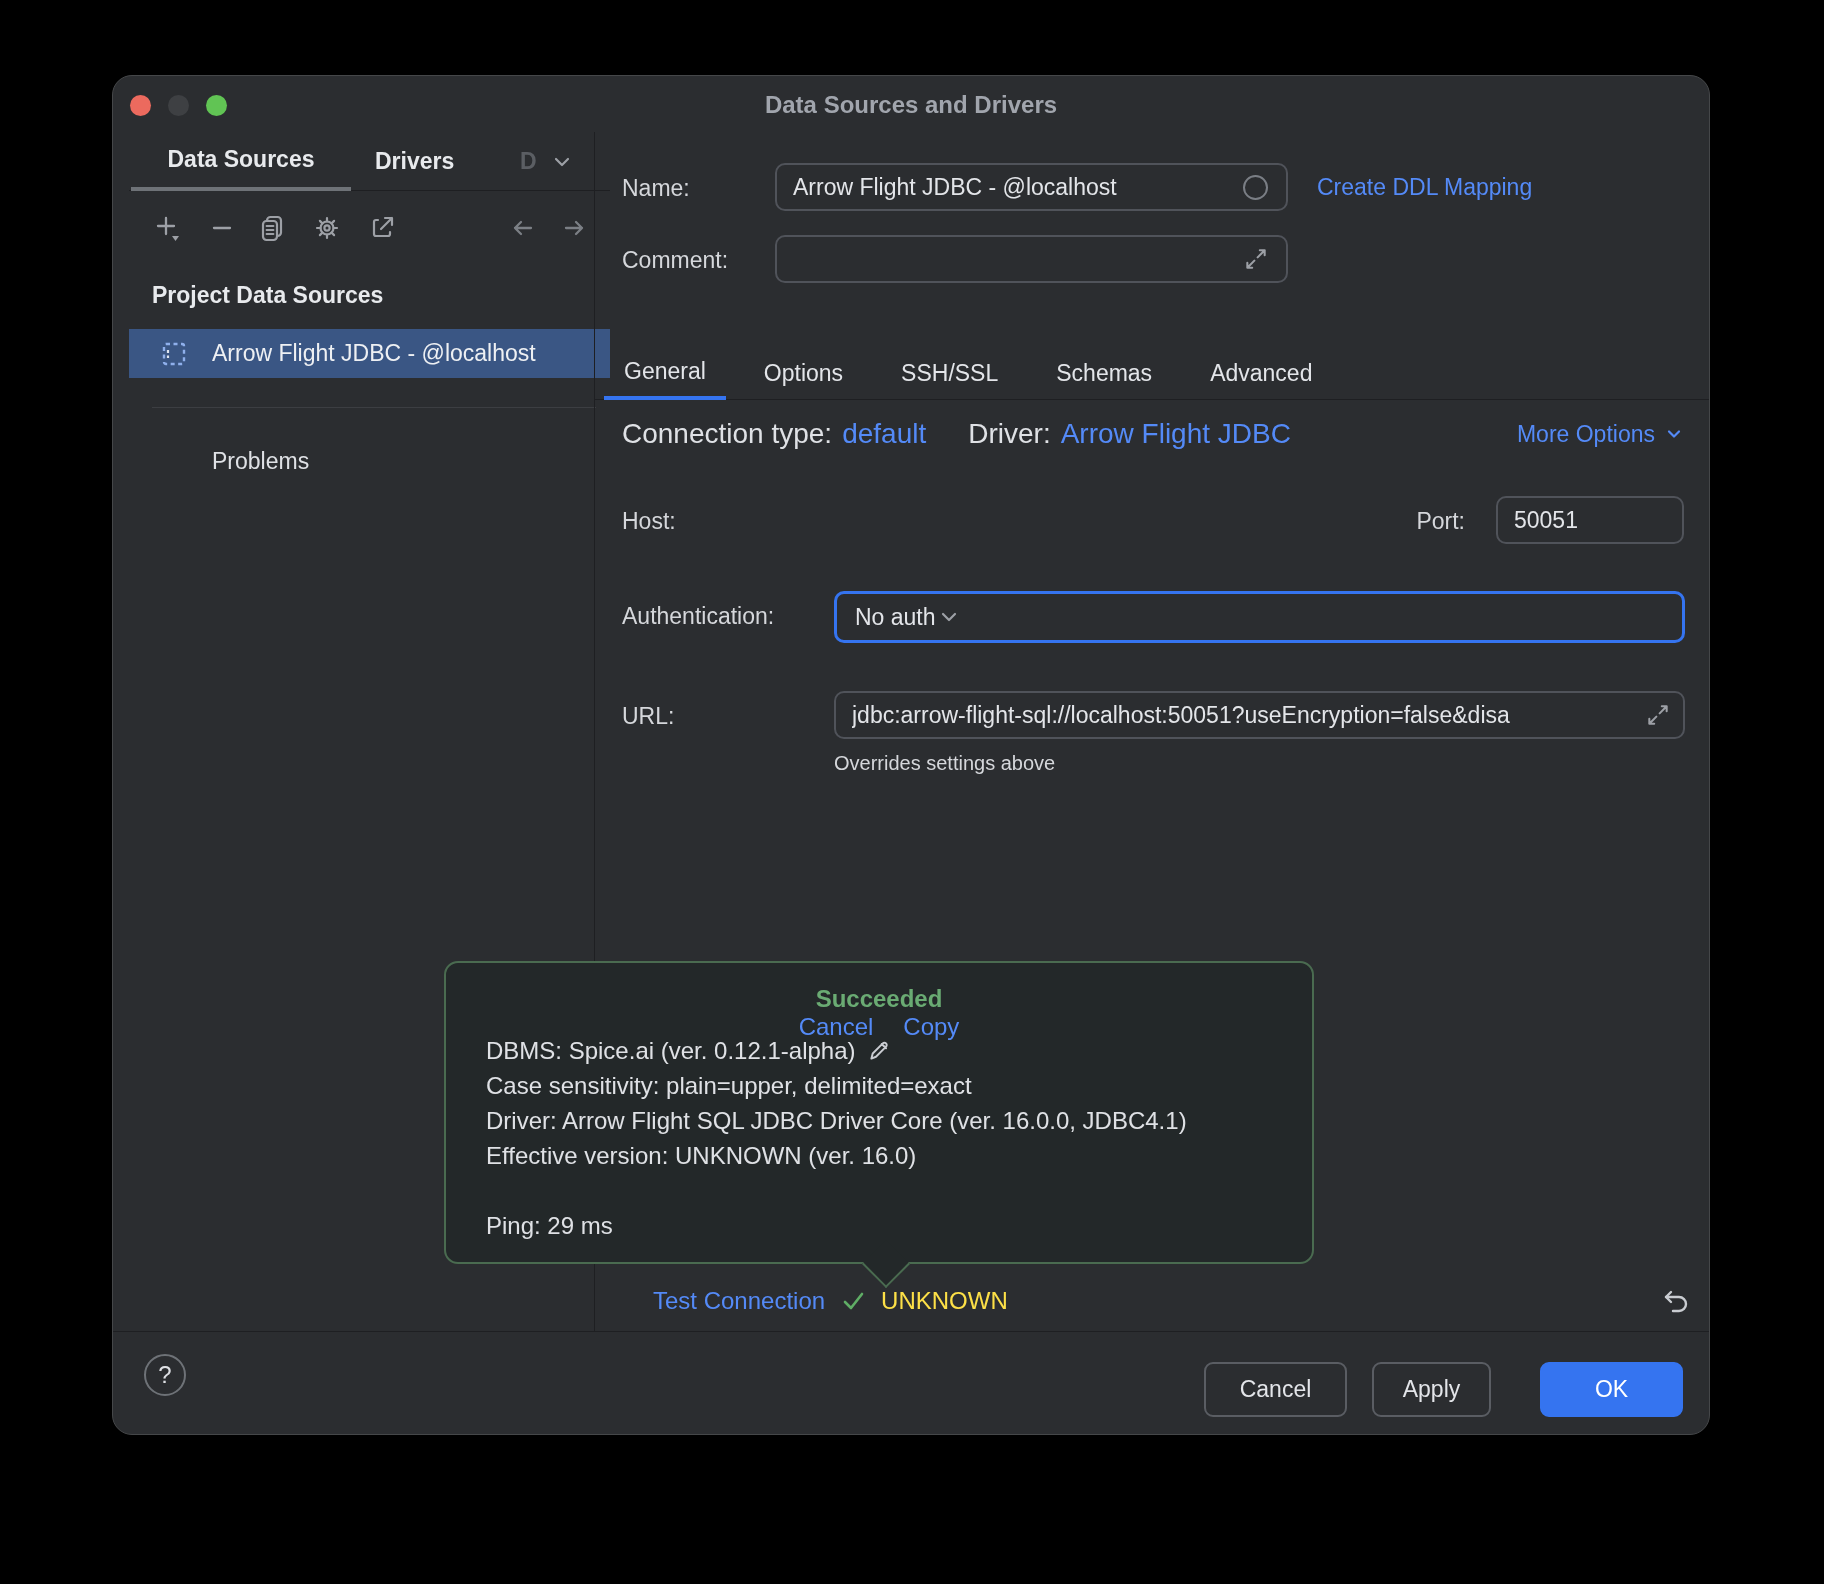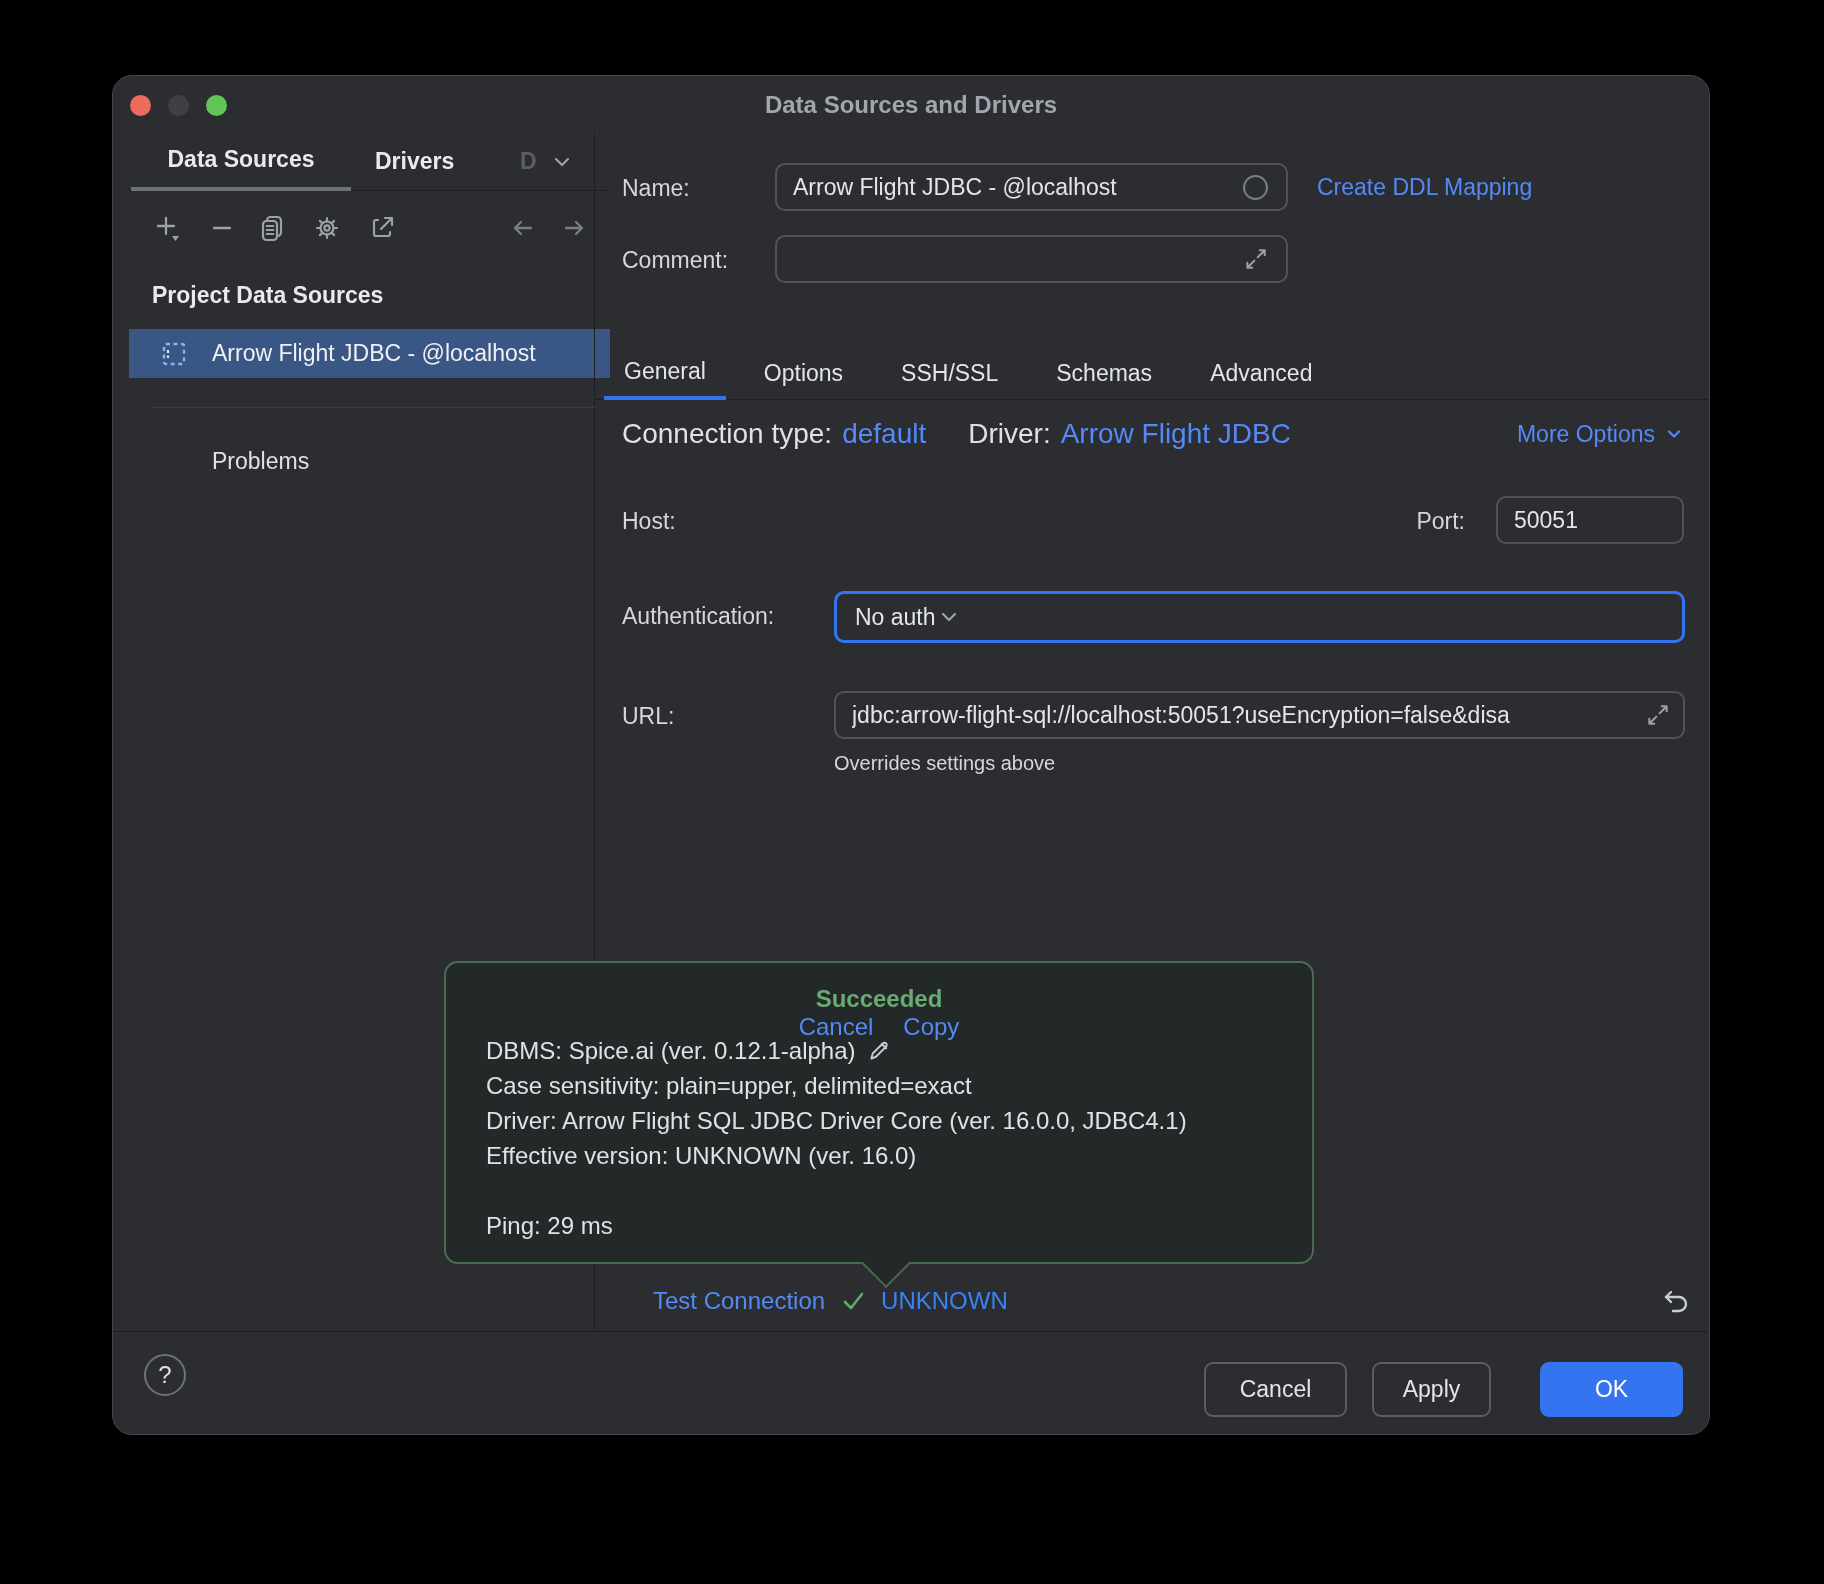--- a/index.html
+++ b/index.html
@@ -87,21 +87,21 @@
   .port-label { left:760px; top:376px; width:110px; text-align:right; }
   .port-input { left:901px; top:364px; width:188px; }
   .auth-select {
     left:239px; top:459px; width:851px; height:52px; border:3px solid #3574f0;
     display:flex; align-items:center; justify-content:flex-start; padding:0 18px;
   }
   .url-input { left:239px; top:559px; width:851px; padding-right:48px; white-space:nowrap; overflow:hidden; }
   .url-hint { position:absolute; left:239px; top:620px; font-size:20px; color:#d5d7db; }
   
   .test-row { position:absolute; left:58px; top:1144px; height:50px; display:flex; align-items:center; gap:14px; font-size:24px; }
-  .unknown { color:#3b82f6;text-align:right; }
+  .unknown { color:#fde047;text-align:right; }
   .undo-btn { position:absolute; right:18px; top:1150px; width:36px; height:36px; }
   
   .popup {
     position:absolute; left:331px; top:885px; width:870px; height:303px;
     background:#232829; border:2px solid #4a6b50; border-radius:14px; z-index:20;
     padding:22px 40px 0 40px;
   }
   .popup-head { display:flex; justify-content:space-between; align-items:center; height:36px;flex-direction:column; }
   .popup-status { font-size:24px; font-weight:bold; color:#6aab73; }
   .popup-links { display:flex; gap:30px; font-size:24px; }

